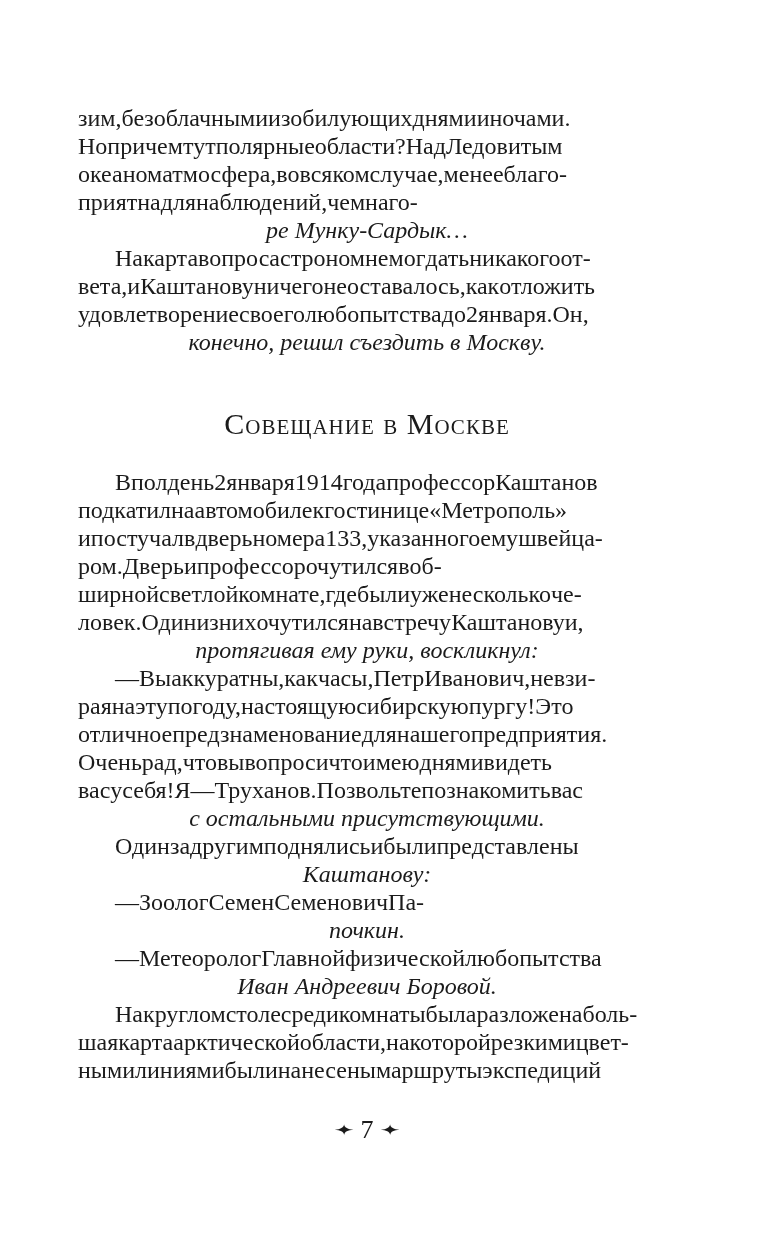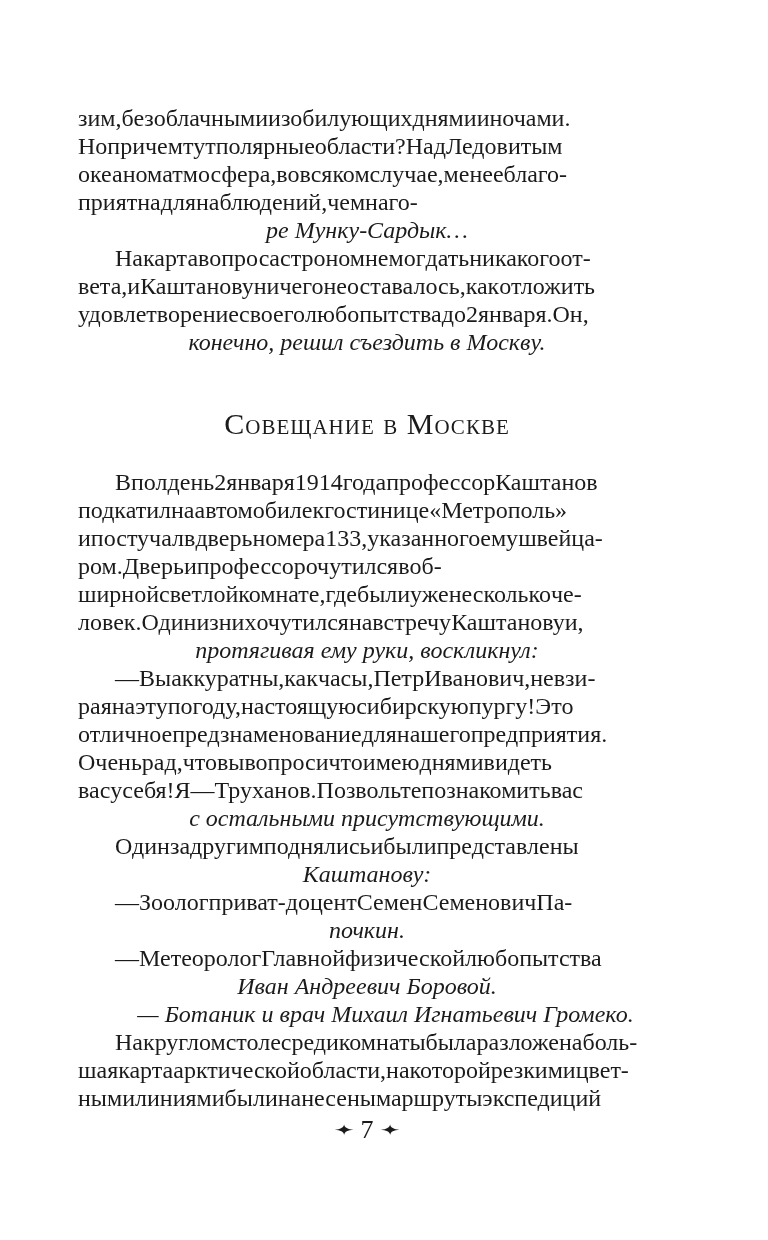--- a/index.html
+++ b/index.html
@@ -96,29 +96,26 @@
         <div class="line just"><span>отличное</span><span>предзнаменование</span><span>для</span><span>нашего</span><span>предприятия.</span></div>
         <div class="line just"><span>Очень</span><span>рад,</span><span>что</span><span>вы</span><span>вопрос</span><span>и</span><span>что</span><span>имею</span><span>днями</span><span>видеть</span></div>
         <div class="line just"><span>вас</span><span>у</span><span>себя!</span><span>Я</span><span>—</span><span>Труханов.</span><span>Позвольте</span><span>познакомить</span><span>вас</span></div>
         <div class="line last">с остальными присутствующими.</div>
       </div>
       <div class="paragraph">
         <div class="line just indent"><span>Один</span><span>за</span><span>другим</span><span>поднялись</span><span>и</span><span>были</span><span>представлены</span></div>
         <div class="line last">Каштанову:</div>
       </div>
       <div class="paragraph">
-        <div class="line just indent"><span>—</span><span>Зоолог</span><span>приват-доцент</span><span>Семен</span><span>Семенович</span><span>Па-</span></div>
+        <div class="line just indent"><span>—</span><span>Зоолог</span><span>Семен</span><span>Семенович</span><span>Па-</span></div>
         <div class="line last">почкин.</div>
       </div>
       <div class="paragraph">
         <div class="line just indent"><span>—</span><span>Метеоролог</span><span>Главной</span><span>физической</span><span>любопытства</span></div>
         <div class="line last">Иван Андреевич Боровой.</div>
-      </div>
-      <div class="paragraph">
-        <div class="line last indent">— Ботаник и врач Михаил Игнатьевич Громеко.</div>
       </div>
       <div class="paragraph">
         <div class="line just indent"><span>На</span><span>круглом</span><span>столе</span><span>среди</span><span>комнаты</span><span>была</span><span>разложена</span><span>боль-</span></div>
         <div class="line just"><span>шая</span><span>карта</span><span>арктической</span><span>области,</span><span>на</span><span>которой</span><span>резкими</span><span>цвет-</span></div>
         <div class="line just"><span>ными</span><span>линиями</span><span>были</span><span>нанесены</span><span>маршруты</span><span>экспедиций</span></div>
       </div>
     </div>
   <div class="page-footer">
     <span class="ornament left">✦</span><span class="page-number">7</span><span class="ornament right">✦</span>
   </div>

